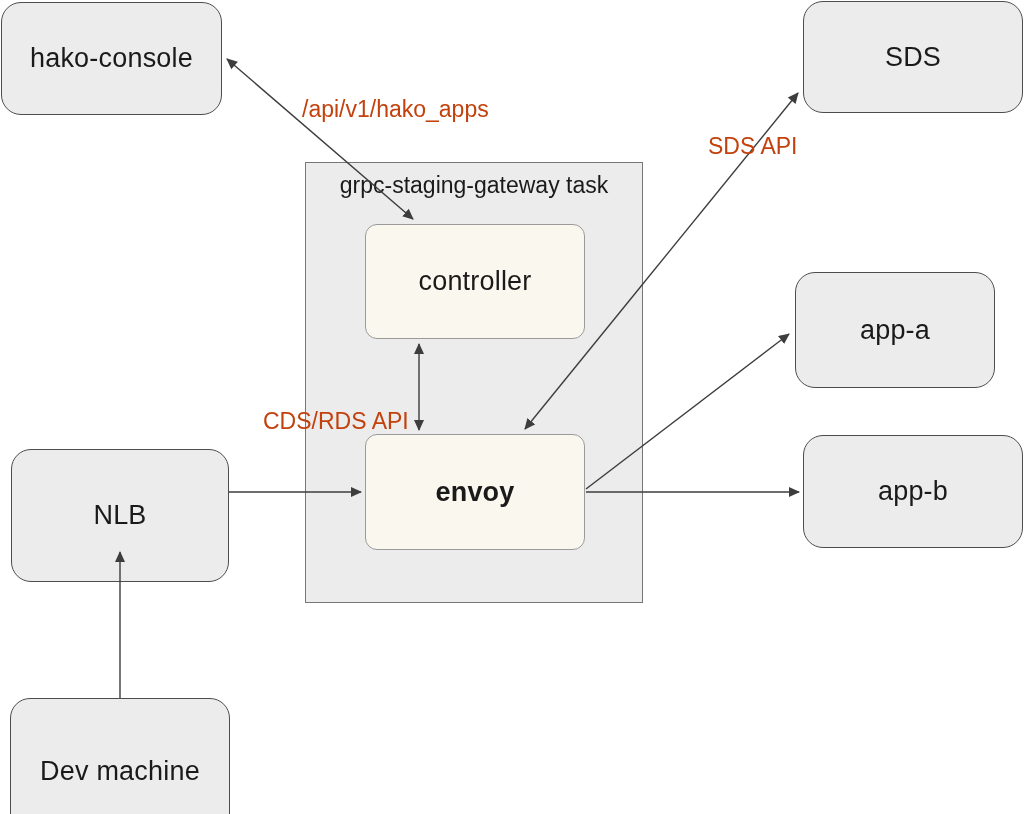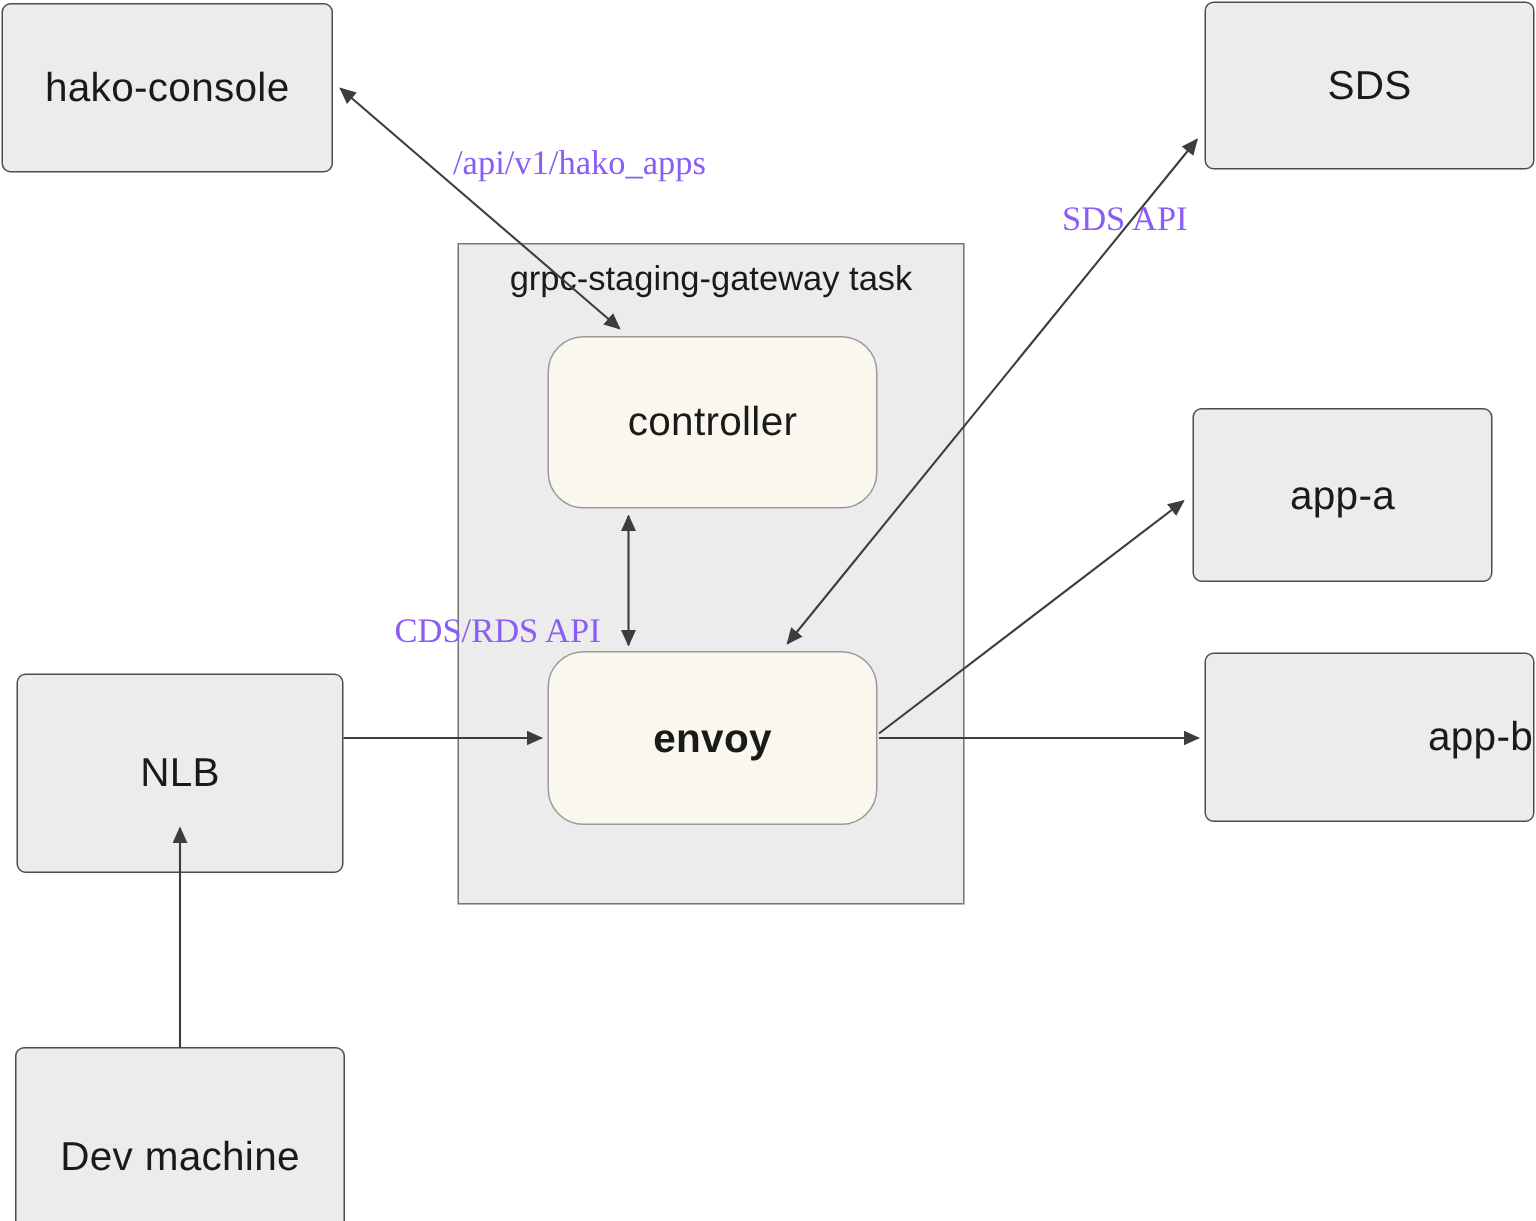--- a/index.html
+++ b/index.html
@@ -13,32 +13,32 @@
     width: 1024px;
     height: 814px;
     background: #ffffff;
     overflow: hidden;
   }
   .node {
     position: absolute;
     box-sizing: border-box;
     background: #ececec;
     border: 1.5px solid #4d4d4d;
-    border-radius: 6px;
+    border-radius: 20px;
     display: flex;
     align-items: center;
     justify-content: center;
     font-size: 27px;
     color: #1a1a1a;
     letter-spacing: 0.2px;
   }
   .node.inner {
     background: #faf8ee;
     border: 1.3px solid #9a9a9a;
-    border-radius: 24px;
+    border-radius: 12px;
     z-index: 2;
     text-align: center;
   }
   #task-container {
     position: absolute;
     left: 305px;
     top: 162px;
     width: 338px;
     height: 441px;
     box-sizing: border-box;
@@ -48,43 +48,42 @@
   }
   #task-container .container-label {
     margin-top: 9px;
     text-align: center;
     font-size: 23px;
     color: #1a1a1a;
   }
   .edge-label {
     position: absolute;
     font-size: 23px;
-    color: #8b5cf6;
+    color: #c2410c;
     white-space: nowrap;
     z-index: 4;
-    font-family: Liberation Serif, serif;
   }
   #edges-svg {
     position: absolute;
     left: 0;
     top: 0;
     width: 1024px;
     height: 814px;
     z-index: 3;
     pointer-events: none;
   }
   #edges-svg line {
     stroke: #3d3d3d;
     stroke-width: 1.4;
   }
   
   #node-hako-console { left: 1px;   top: 2px;   width: 221px; height: 113px; }
   #node-sds          { left: 803px; top: 1px;   width: 220px; height: 112px; }
   #node-app-a        { left: 795px; top: 272px; width: 200px; height: 116px; }
-  #node-app-b        { left: 803px; top: 435px; width: 220px; height: 113px; justify-content: flex-end; }
+  #node-app-b        { left: 803px; top: 435px; width: 220px; height: 113px; }
   #node-nlb          { left: 11px;  top: 449px; width: 218px; height: 133px; }
   #node-dev-machine  { left: 10px;  top: 698px; width: 220px; height: 146px; }
   #node-controller   { left: 365px; top: 224px; width: 220px; height: 115px; }
   #node-envoy        { left: 365px; top: 434px; width: 220px; height: 116px; font-weight: bold; }
   
   #label-hako-api    { left: 302px; top: 96px;  }
   #label-sds-api     { left: 708px; top: 133px; }
   #label-cds-rds-api { left: 263px; top: 388px; margin-top: 20px; }
 </style>
 </head>

